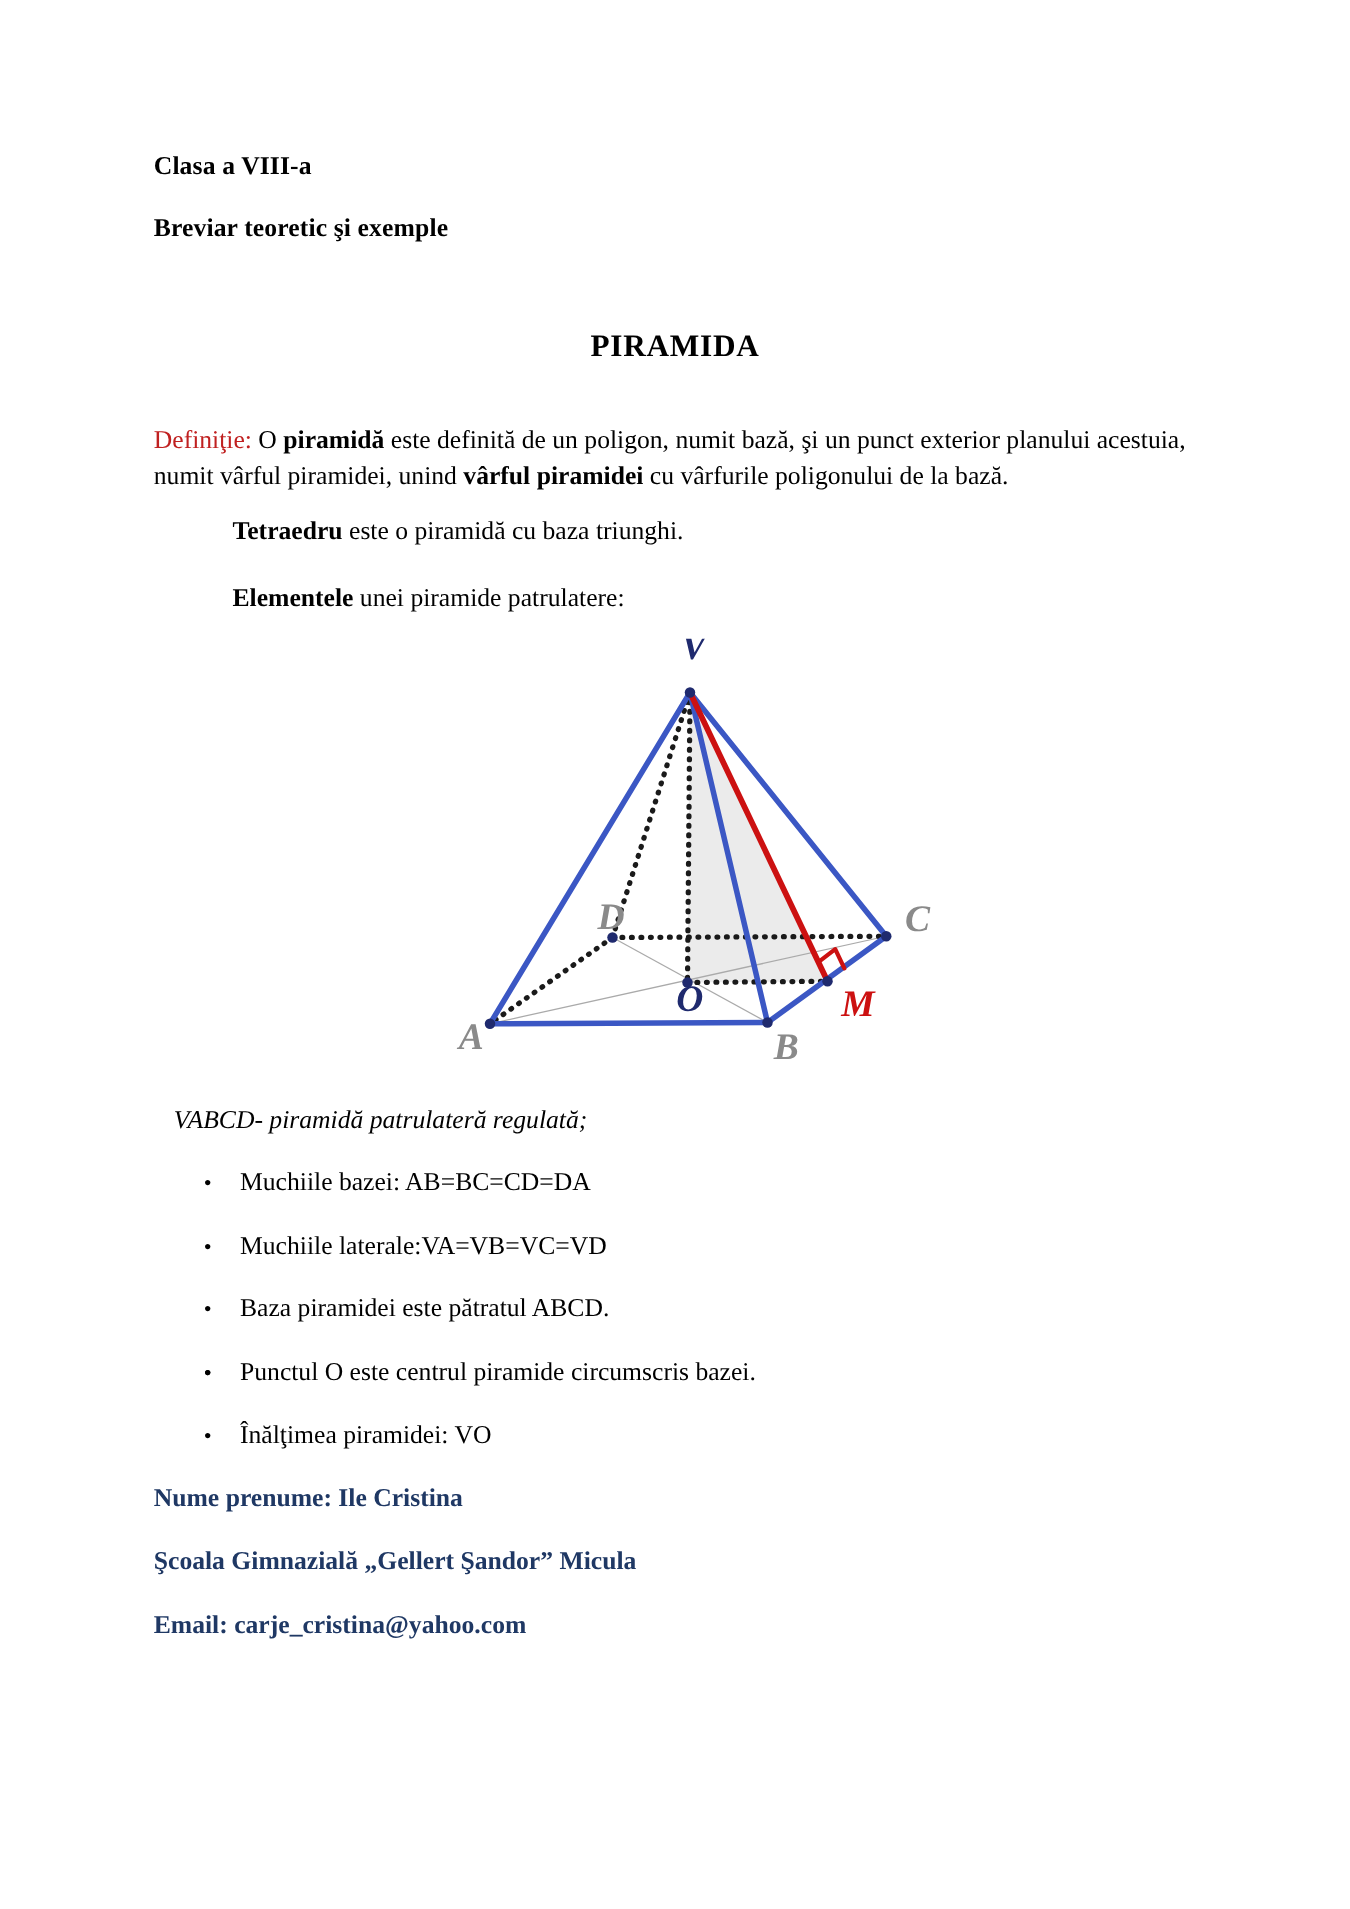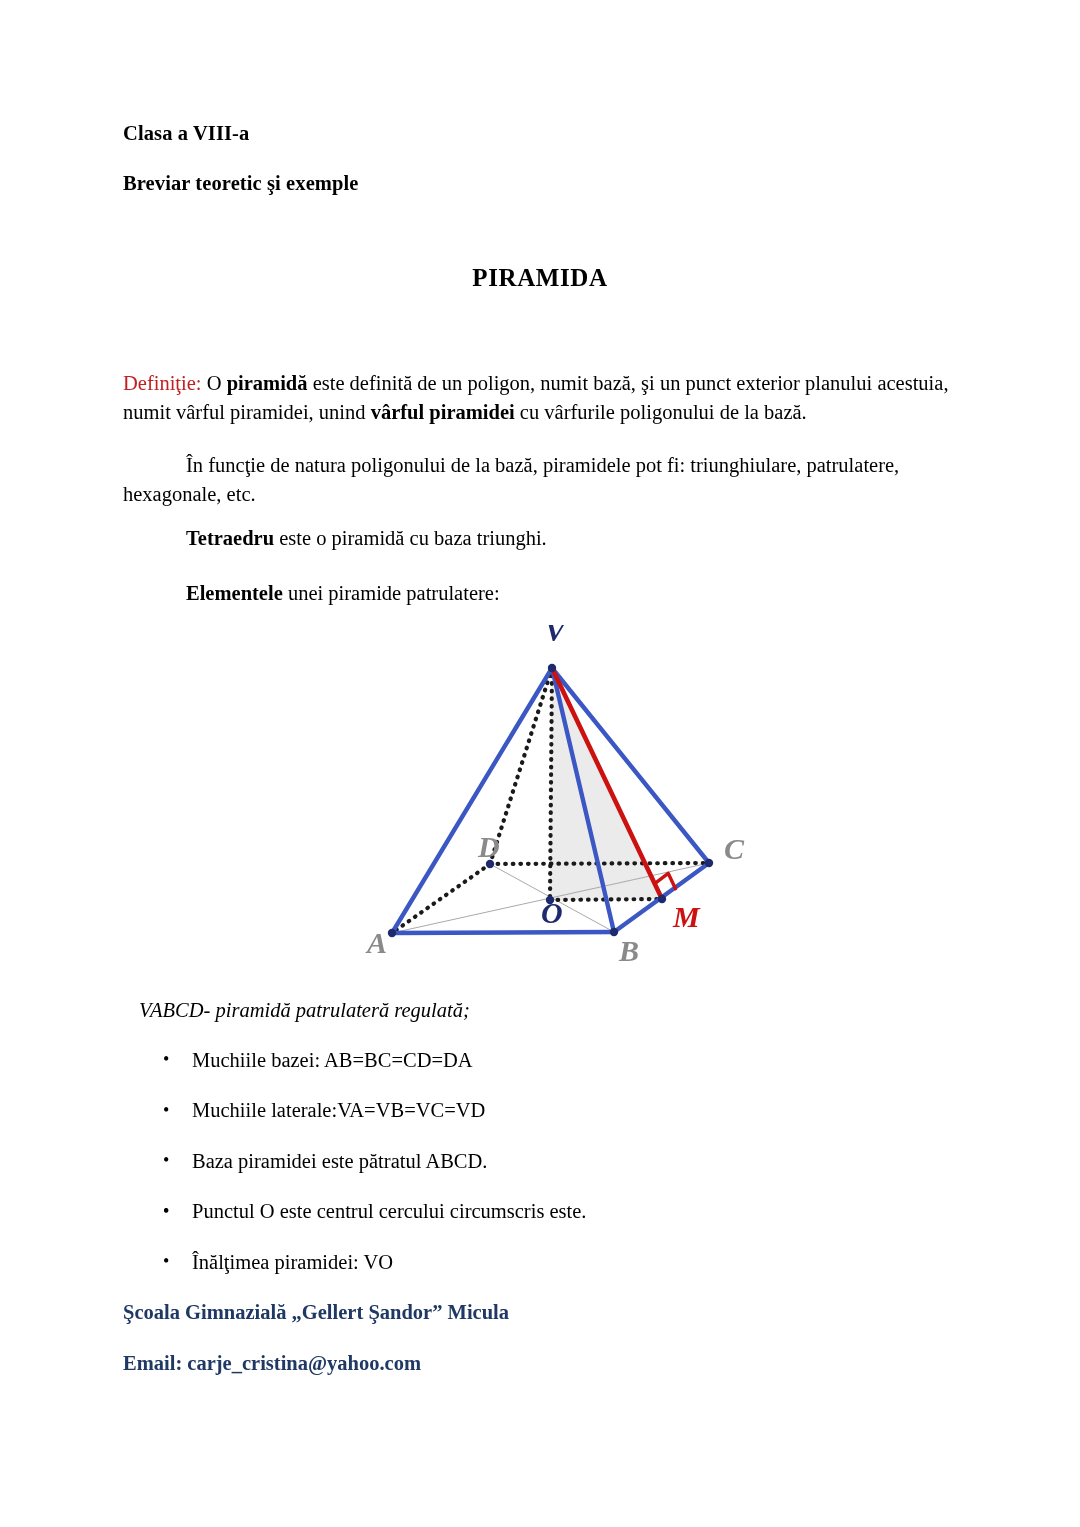--- a/index.html
+++ b/index.html
@@ -40,21 +40,21 @@
     margin: 71px 0 4px 0;
     padding-right: 23px;
   }
 
   .para {
     font-size: 20.5px;
     line-height: 1.42;
     margin: 0;
     text-align: left;
   }
-  .p-def { margin-top: 77px; width: 830px; }
+  .p-def { margin-top: 46px; width: 830px; }
   .p-indent { margin-top: 24px; text-indent: 63px; width: 834px; }
   .p-tetra { margin-top: 15px; text-indent: 63px; }
   .p-elem { margin-top: 25px; text-indent: 63px; }
 
   .red { color: #C02020; }
   .b { font-weight: bold; }
 
   
   .figure {
     position: relative;
@@ -105,21 +105,20 @@
 
 <div class="page">
 
   <div class="hdr">Clasa a VIII-a</div>
   <div class="hdr second">Breviar teoretic şi exemple</div>
 
   <div class="doc-title">PIRAMIDA</div>
 
   <p class="para p-def"><span class="red">Definiţie:</span><span> O </span><span class="b">piramidă</span><span> este definită de un poligon, numit  bază, şi un punct exterior planului acestuia, numit vârful piramidei, unind </span><span class="b">vârful piramidei</span><span> cu vârfurile poligonului de la bază.</span></p>
 
-  <p class="para p-indent">În funcţie de natura poligonului de la bază, piramidele pot fi: triunghiulare, patrulatere, hexagonale, etc.</p>
 
   <p class="para p-tetra"><span class="b">Tetraedru</span><span> este o piramidă cu baza triunghi.</span></p>
 
   <p class="para p-elem"><span class="b">Elementele</span><span> unei piramide patrulatere:</span></p>
 
   <div class="figure">
     <svg width="860" height="352" viewBox="0 0 860 352">
 
       <g id="fig-root">
           <polygon points="429,43 427,275 539,274" fill="#E8E8E8" opacity="0.85" stroke="none"></polygon>
@@ -155,22 +154,23 @@
     </svg>
   </div>
 
   <p class="caption">VABCD- piramidă patrulateră regulată;</p>
 
   <ul class="bullets">
     <li><span class="dot">•</span><span>Muchiile bazei: AB=BC=CD=DA</span></li>
     <li><span class="dot">•</span><span>Muchiile laterale:VA=VB=VC=VD</span></li>
     <li><span class="dot">•</span><span>Baza piramidei este pătratul ABCD.</span></li>
     <li><span class="dot">•</span></li>
-    <li><span class="dot">•</span><span>Punctul O este centrul cercului circumscris este.</span></li>
+    <li><span class="dot">•</span><span>Punctul O este centrul piramide circumscris bazei.</span></li>
     <li><span class="dot">•</span><span>Înălţimea piramidei: VO</span></li>
   </ul>
 
   <div class="footer">
+    <p>Nume prenume: Ile Cristina</p>
     <p>Şcoala Gimnazială „Gellert Şandor”  Micula</p>
     <p>Email: carje_cristina@yahoo.com</p>
   </div>
 
 </div>
 
 </body></html>

